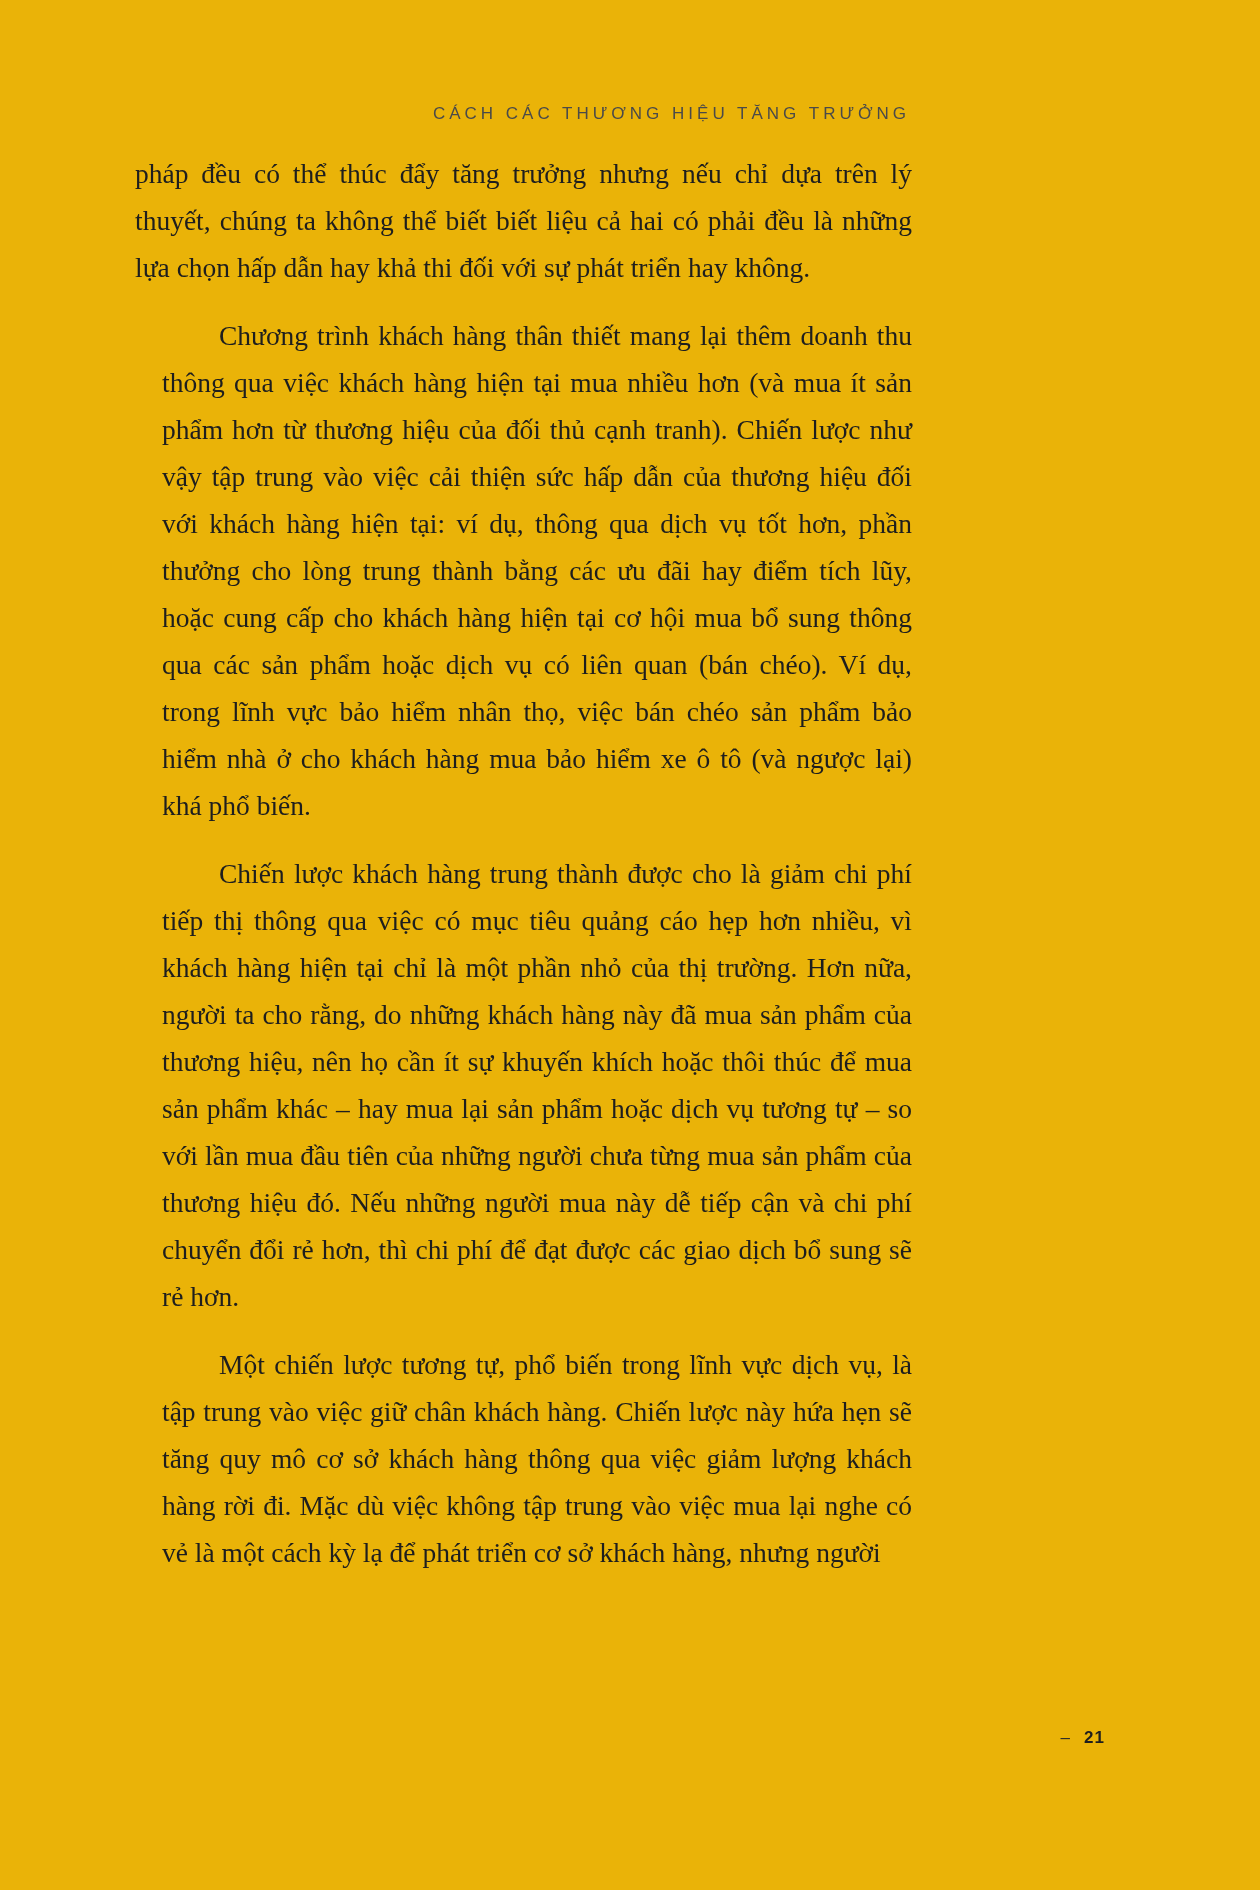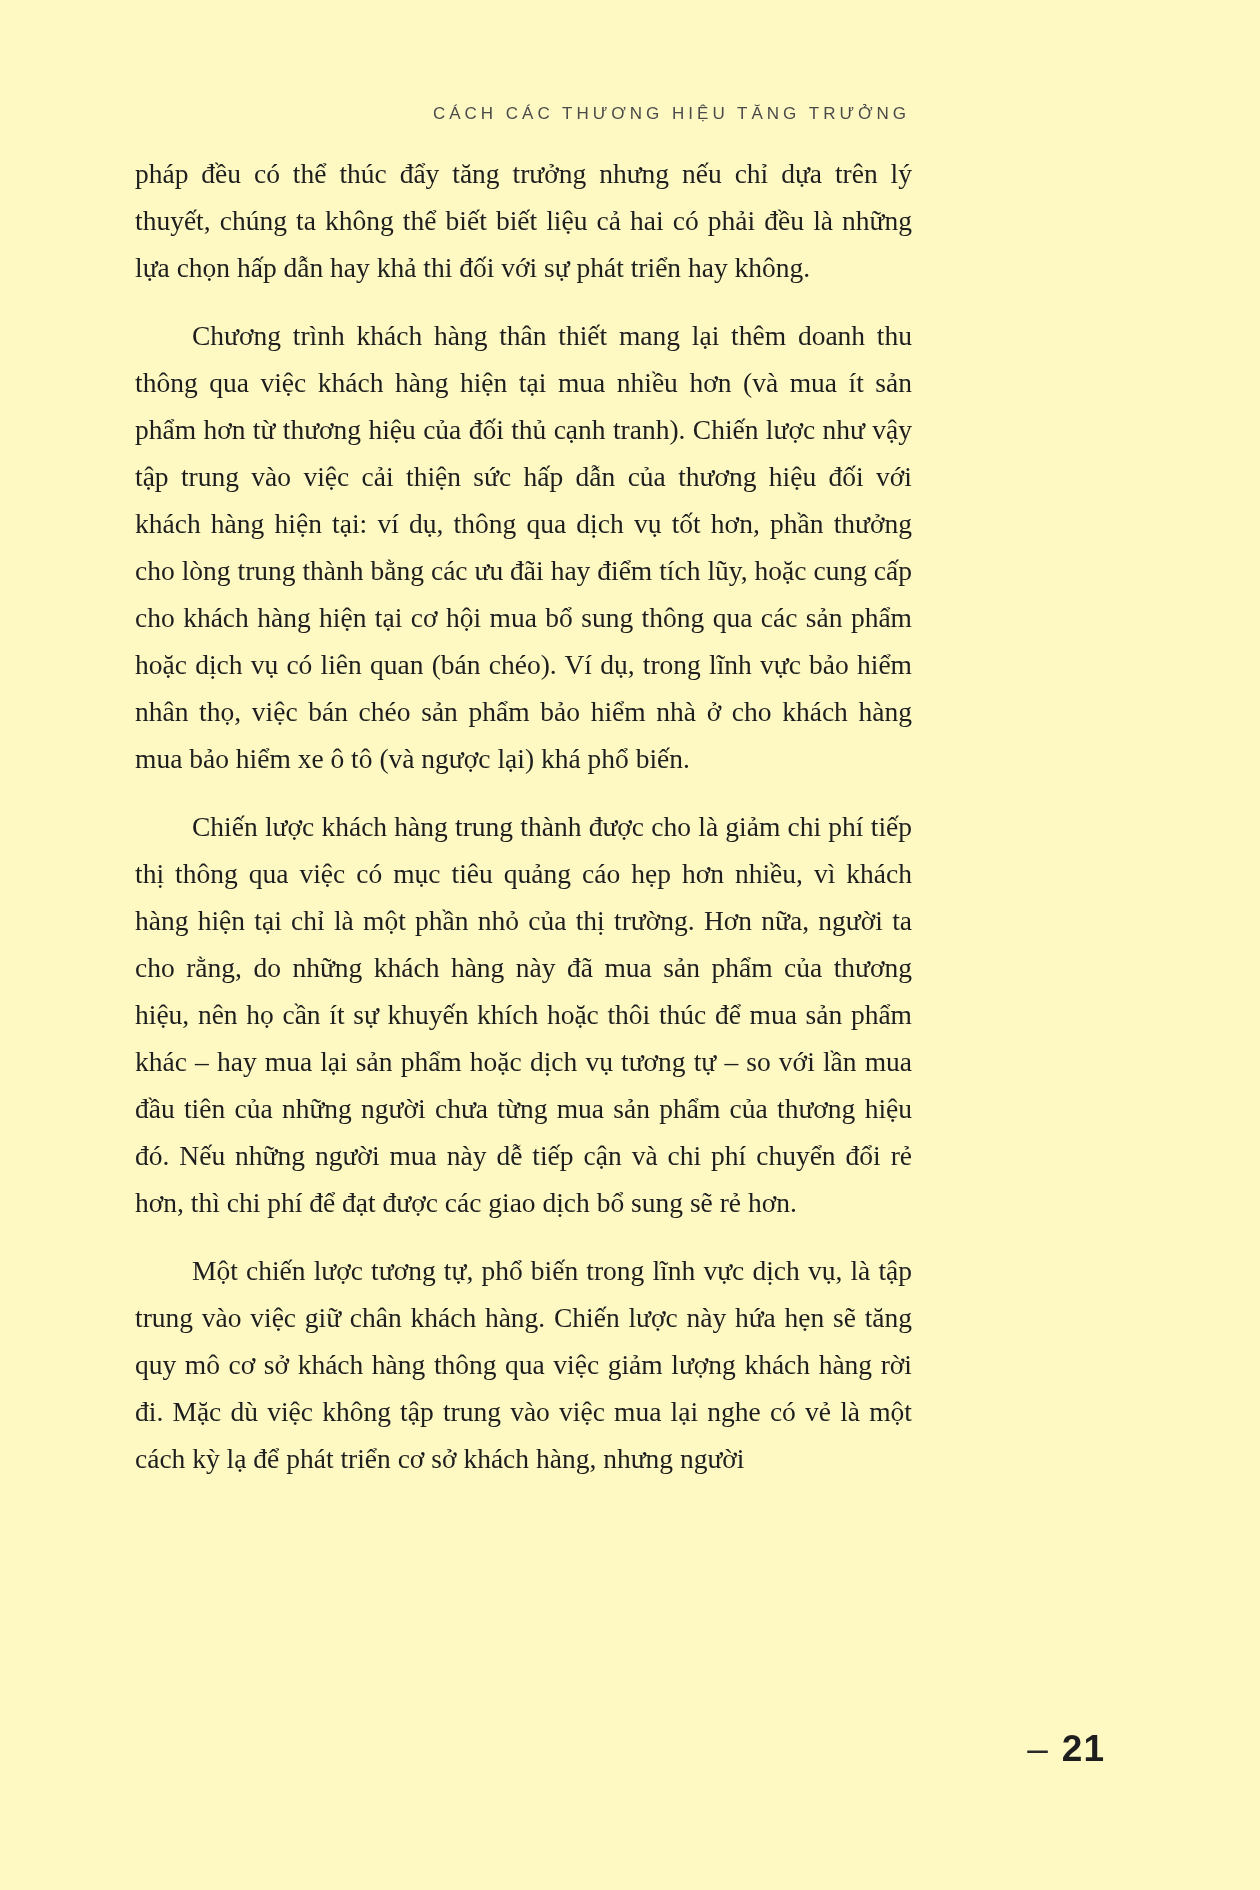--- a/index.html
+++ b/index.html
@@ -4,21 +4,21 @@
 <style>
   html, body {
     margin: 0;
     padding: 0;
     background: #ffffff;
   }
   .page {
     position: relative;
     width: 1260px;
     height: 1890px;
-    background: #fef9c3;
+    background: #eab308;
     overflow: hidden;
   }
   .running-header {
     position: absolute;
     top: 104px;
     left: 133px;
     width: 777px;
     text-align: right;
     font-family: "Liberation Sans", sans-serif;
     font-size: 17px;
@@ -37,27 +37,28 @@
     line-height: 47px;
     color: #1e1e1e;
     text-align: justify;
     text-justify: inter-word;
   }
   .body-text p {
     margin: 0 0 21px 0;
   }
   .body-text p.indented {
     text-indent: 57px;
+    margin-left: 27px;
   }
   .page-footer {
     position: absolute;
     top: 1728px;
     right: 155px;
     font-family: "Liberation Sans", sans-serif;
-    font-size: 37px;
+    font-size: 17px;
     color: #1e1e1e;
     white-space: nowrap;
   }
   .page-footer .dash {
     font-weight: 400;
     color: #2a2a2a;
     margin-right: 14px;
   }
   .page-footer .num {
     font-weight: 700;

